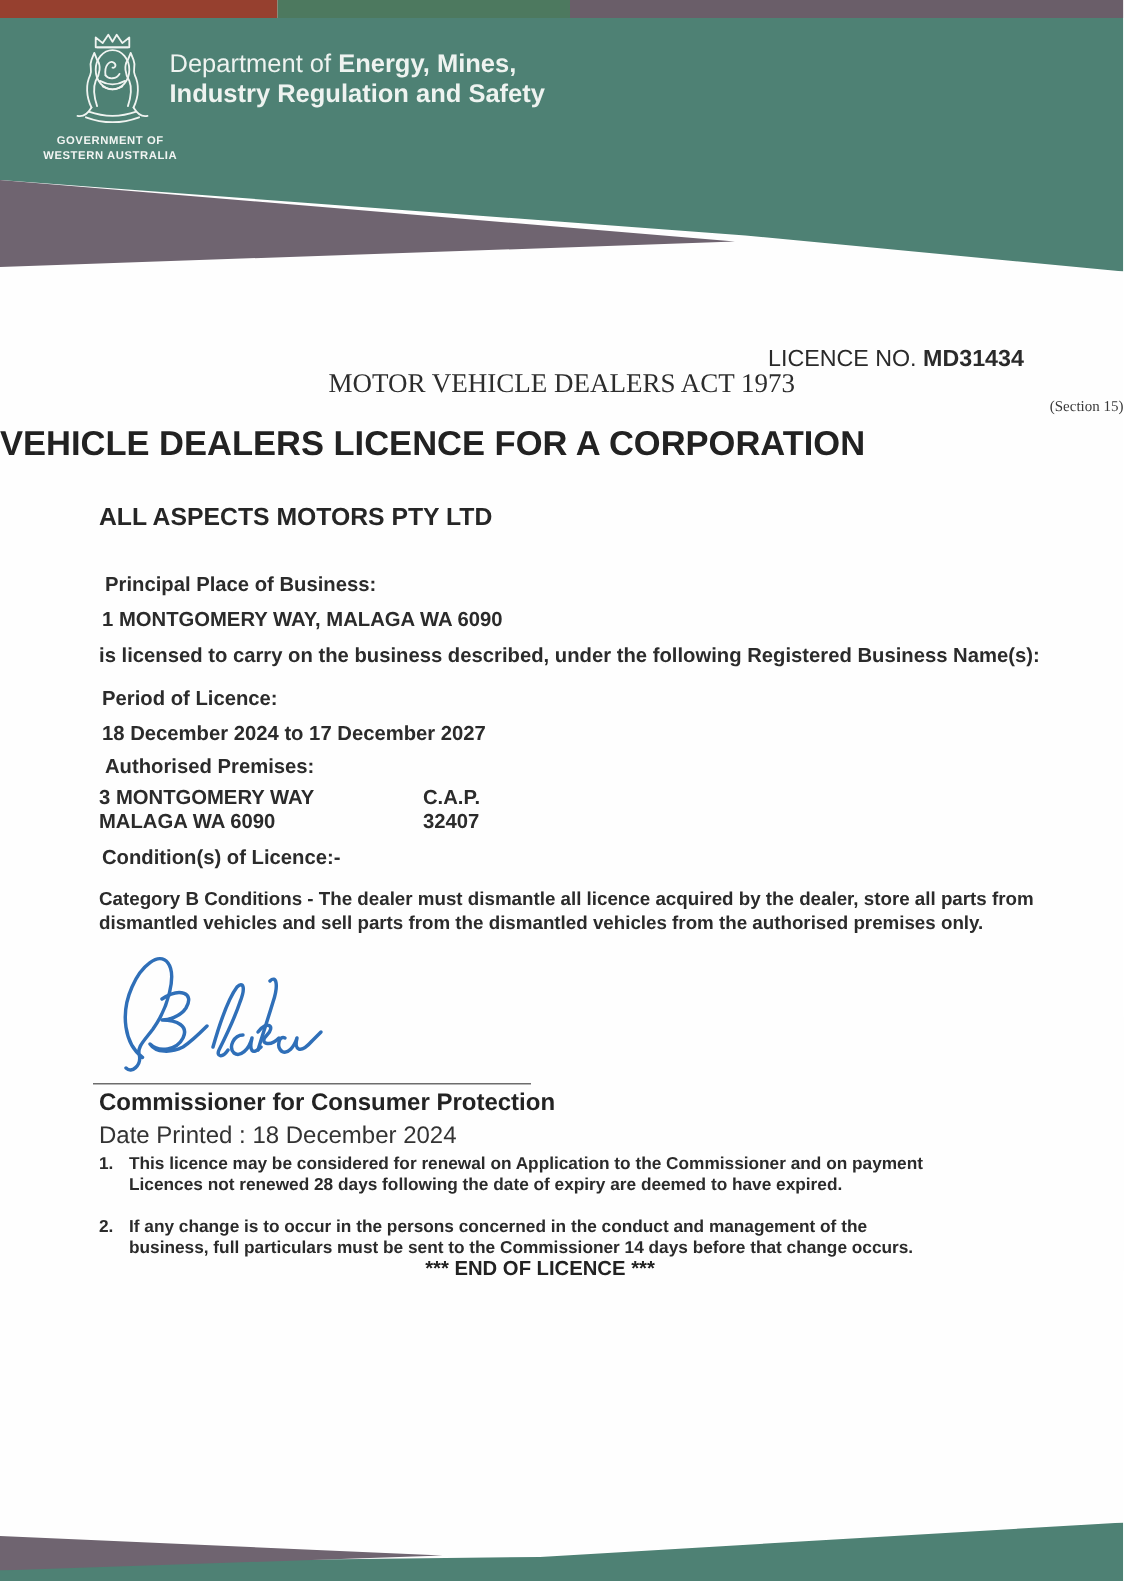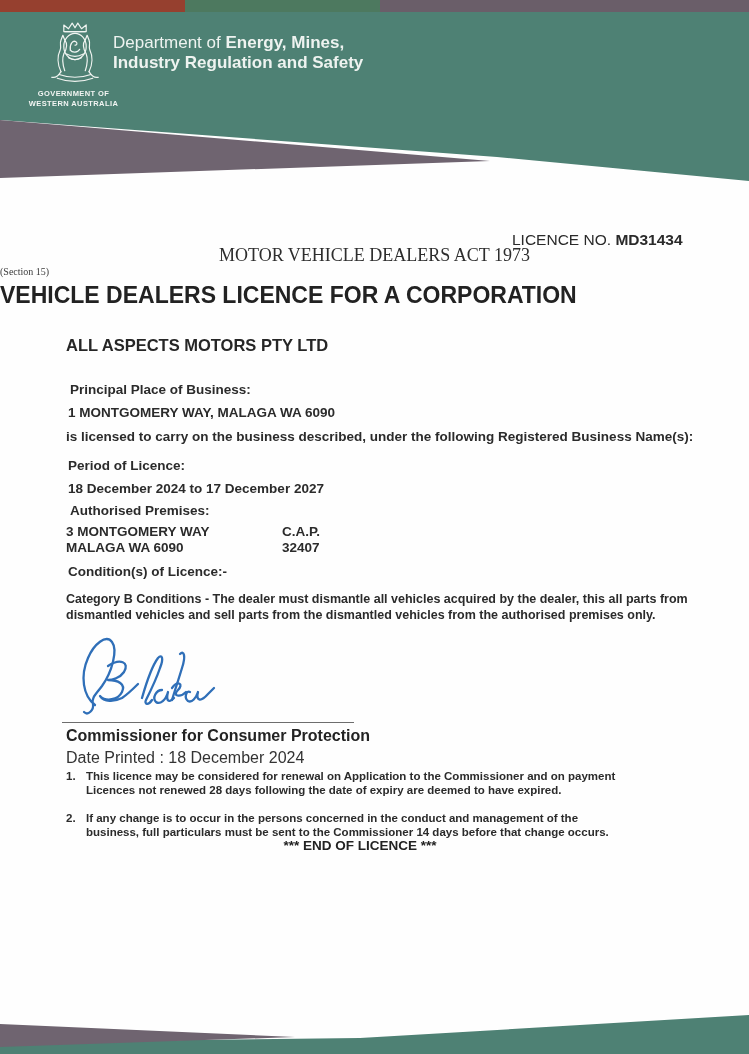--- a/index.html
+++ b/index.html
@@ -43,21 +43,21 @@
     font-size:7.5px;letter-spacing:.4px;line-height:9.5px;
   }
   .dept{position:absolute;left:113px;top:33px;color:#eef3f0;font-size:17px;line-height:20px;}
   .dept b{font-weight:bold;}
   
   .abs{position:absolute;white-space:nowrap;}
   .licence-no{left:512px;top:203px;font-size:15.5px;color:#2a2a2a;margin-top:28px;}
   .licence-no b{font-weight:bold;}
   .act-title{left:0;top:245px;width:749px;text-align:center;
     font-family:"Liberation Serif","DejaVu Serif",serif;font-size:18px;color:#2d2d2d;}
-  .act-section{left:0;top:266px;width:749px;text-align:left;
+  .act-section{left:0;top:266px;width:749px;text-align:right;
     font-family:"Liberation Serif","DejaVu Serif",serif;font-size:10px;color:#3a3a3a;}
   .doc-title{left:0;top:282px;width:738px;text-align:left;
     font-weight:bold;font-size:23px;color:#222;}
   .company{left:66px;top:336px;font-weight:bold;font-size:16.5px;}
   .b13{font-weight:bold;font-size:13.5px;color:#2b2b2b;}
   .t-principal-label{left:70px;top:382px;}
   .t-principal-value{left:68px;top:405px;}
   .t-licensed{left:66px;top:429px;}
   .t-period-label{left:68px;top:458px;}
   .t-period-value{left:68px;top:481px;}
@@ -135,21 +135,21 @@
     <div>3 MONTGOMERY WAY</div>
     <div>MALAGA WA 6090</div>
   </div>
   <div class="abs b13 t-cap">
     <div>C.A.P.</div>
     <div>32407</div>
   </div>
 
   <div class="abs b13 t-cond-label">Condition(s) of Licence:-</div>
   <div class="abs t-cond-text">
-    <div>Category B Conditions - The dealer must dismantle all vehicles acquired by the dealer, this all parts from</div>
+    <div>Category B Conditions - The dealer must dismantle all licence acquired by the dealer, store all parts from</div>
     <div>dismantled vehicles and sell parts from the dismantled vehicles from the authorised premises only.</div>
   </div>
 
   <svg class="signature" viewBox="0 0 140 92" fill="none" stroke="#2f6fb8" stroke-width="2.3" stroke-linecap="round" stroke-linejoin="round">
     <path d="M17,77 C5,68 2,48 10,30 C16,16 28,6 34,14 C40,22 34,44 24,58 C18,66 13,70 15,76 C16,82 10,88 6,84"></path>
     <path d="M30,38 C42,30 52,34 46,44 C42,50 34,52 30,52 C40,52 48,56 44,64 C40,72 28,74 22,68 C26,74 36,74 44,70 C50,66 56,60 60,56"></path>
     <path d="M64,70 C68,56 74,38 80,30 C84,26 86,30 82,40 C78,52 72,64 68,72 C66,76 70,78 74,72"></path>
     <path d="M84,62 C78,62 74,70 78,74 C82,77 88,72 90,64 C88,72 90,76 96,70"></path>
     <path d="M102,26 C106,22 108,28 104,40 C101,50 97,62 94,72"></path>
     <path d="M94,60 C100,52 106,56 100,62 C94,68 102,70 108,64"></path>

